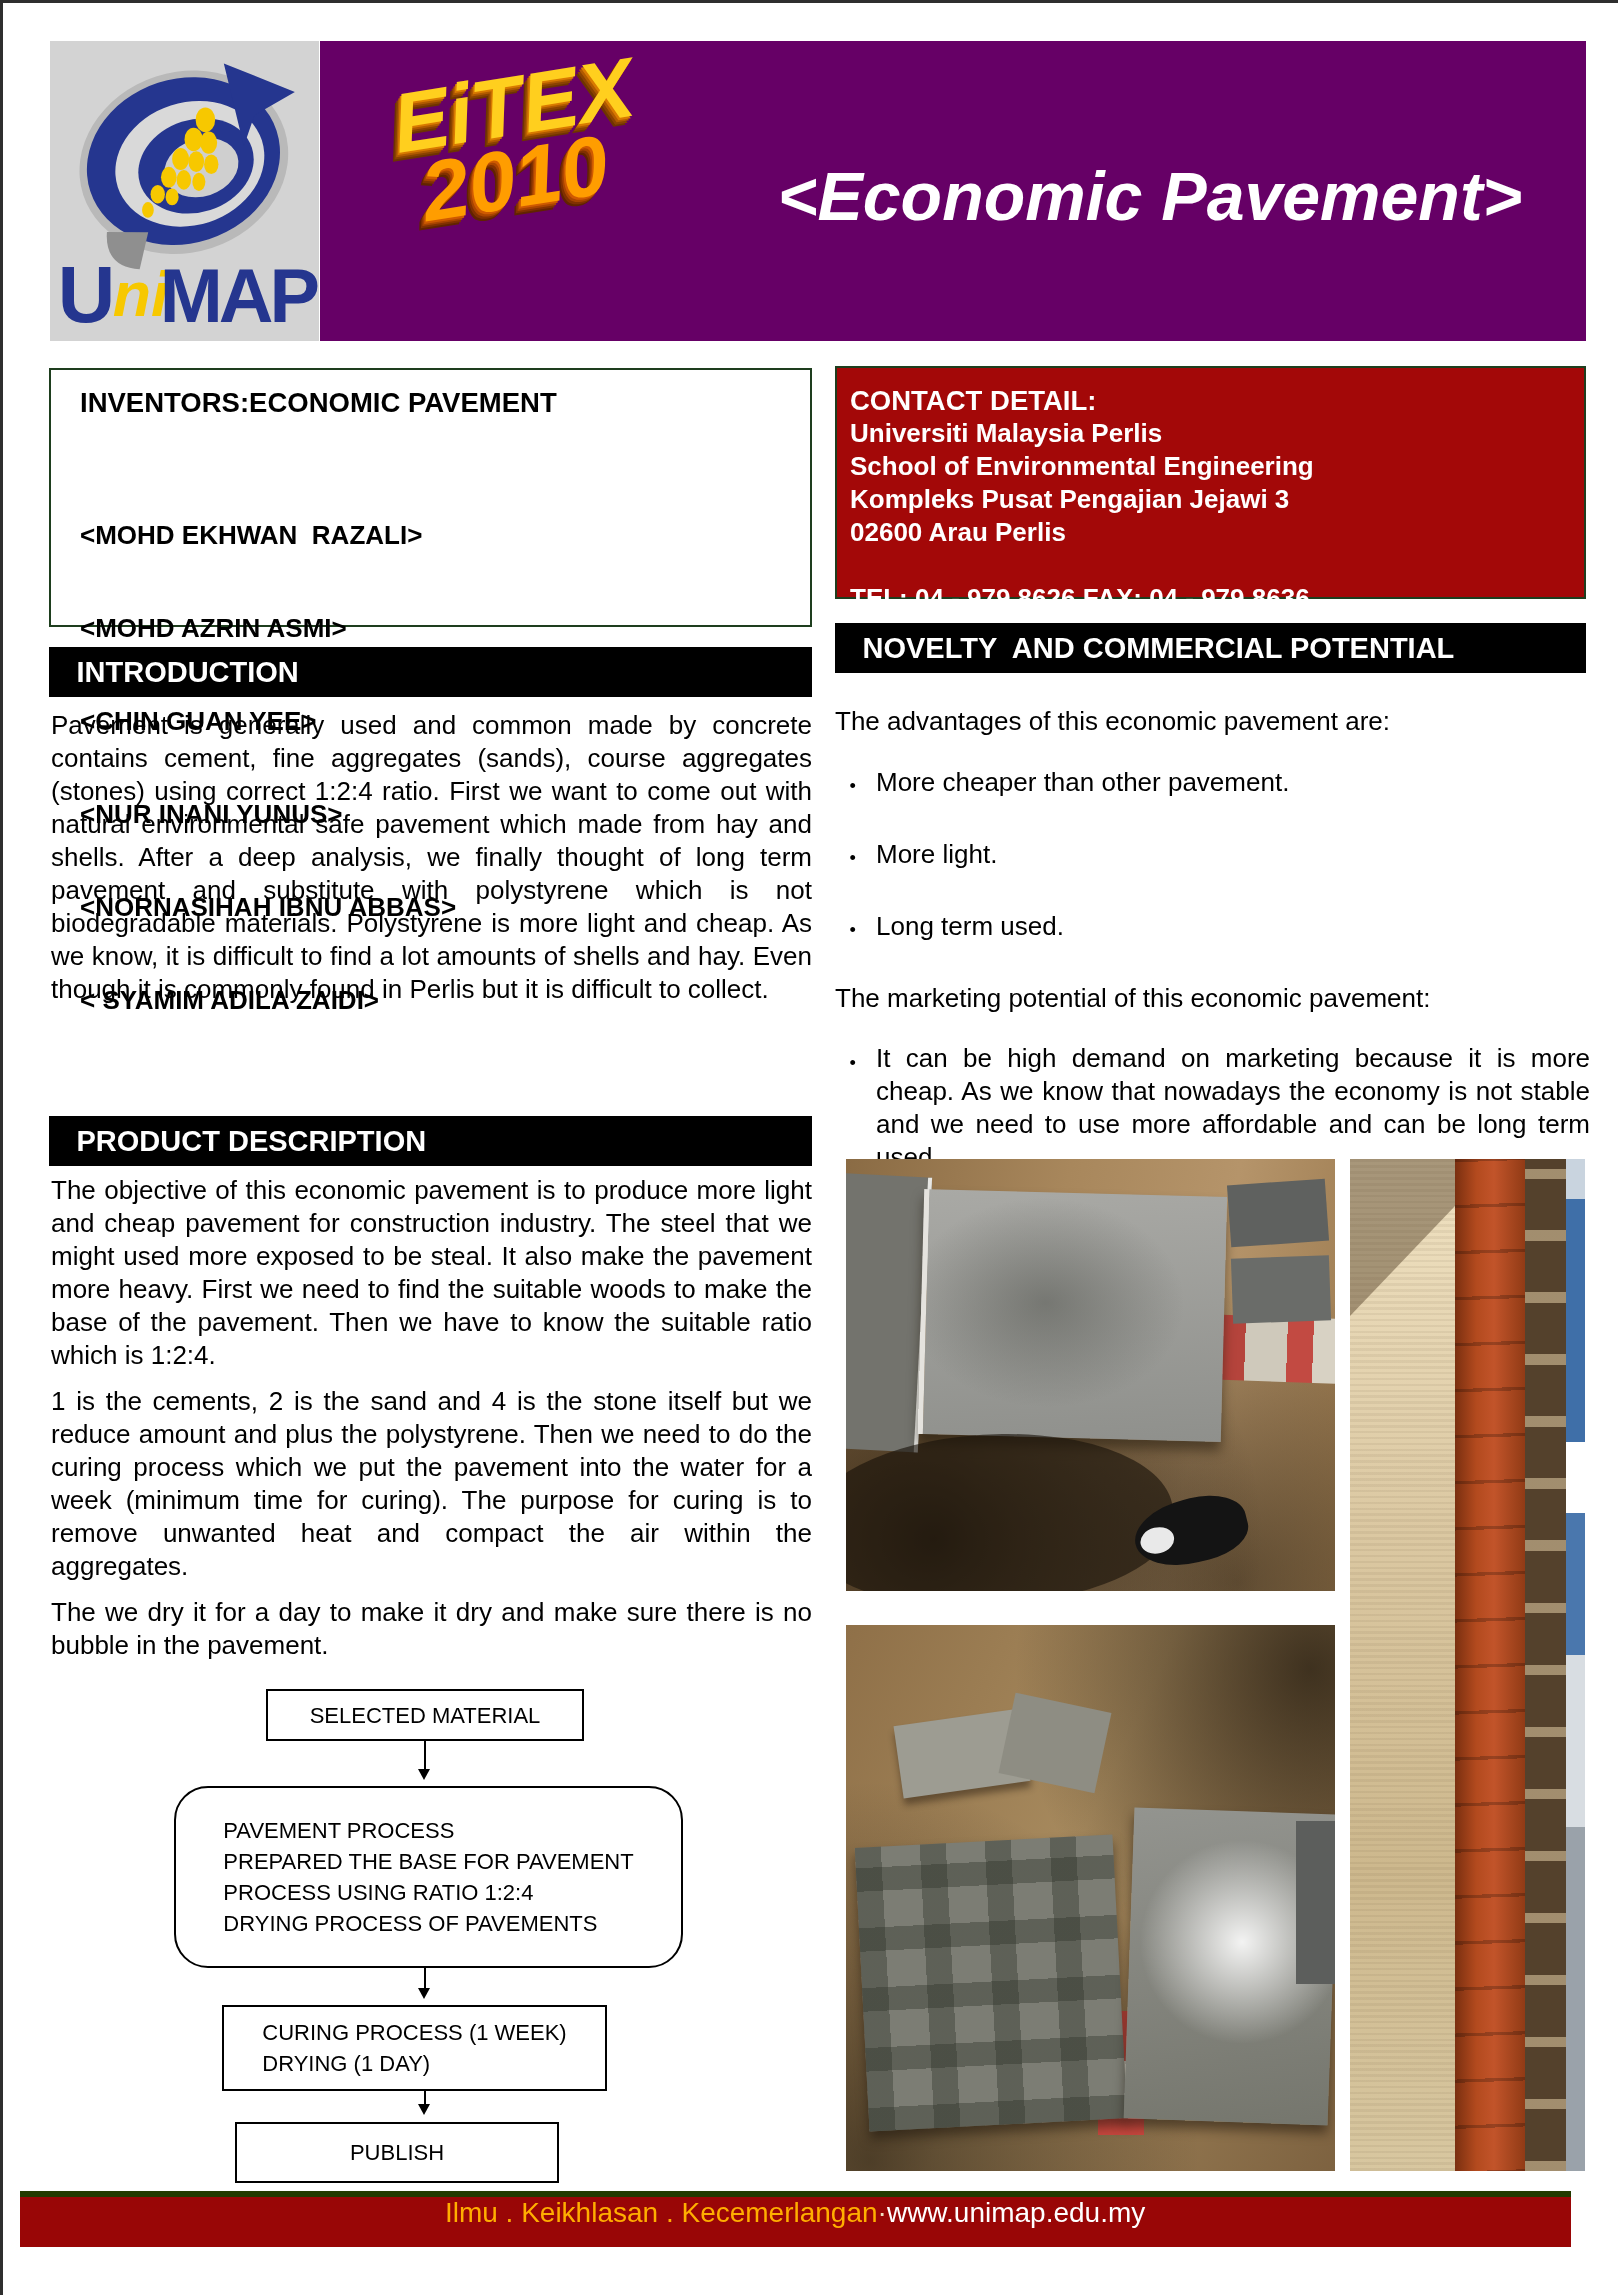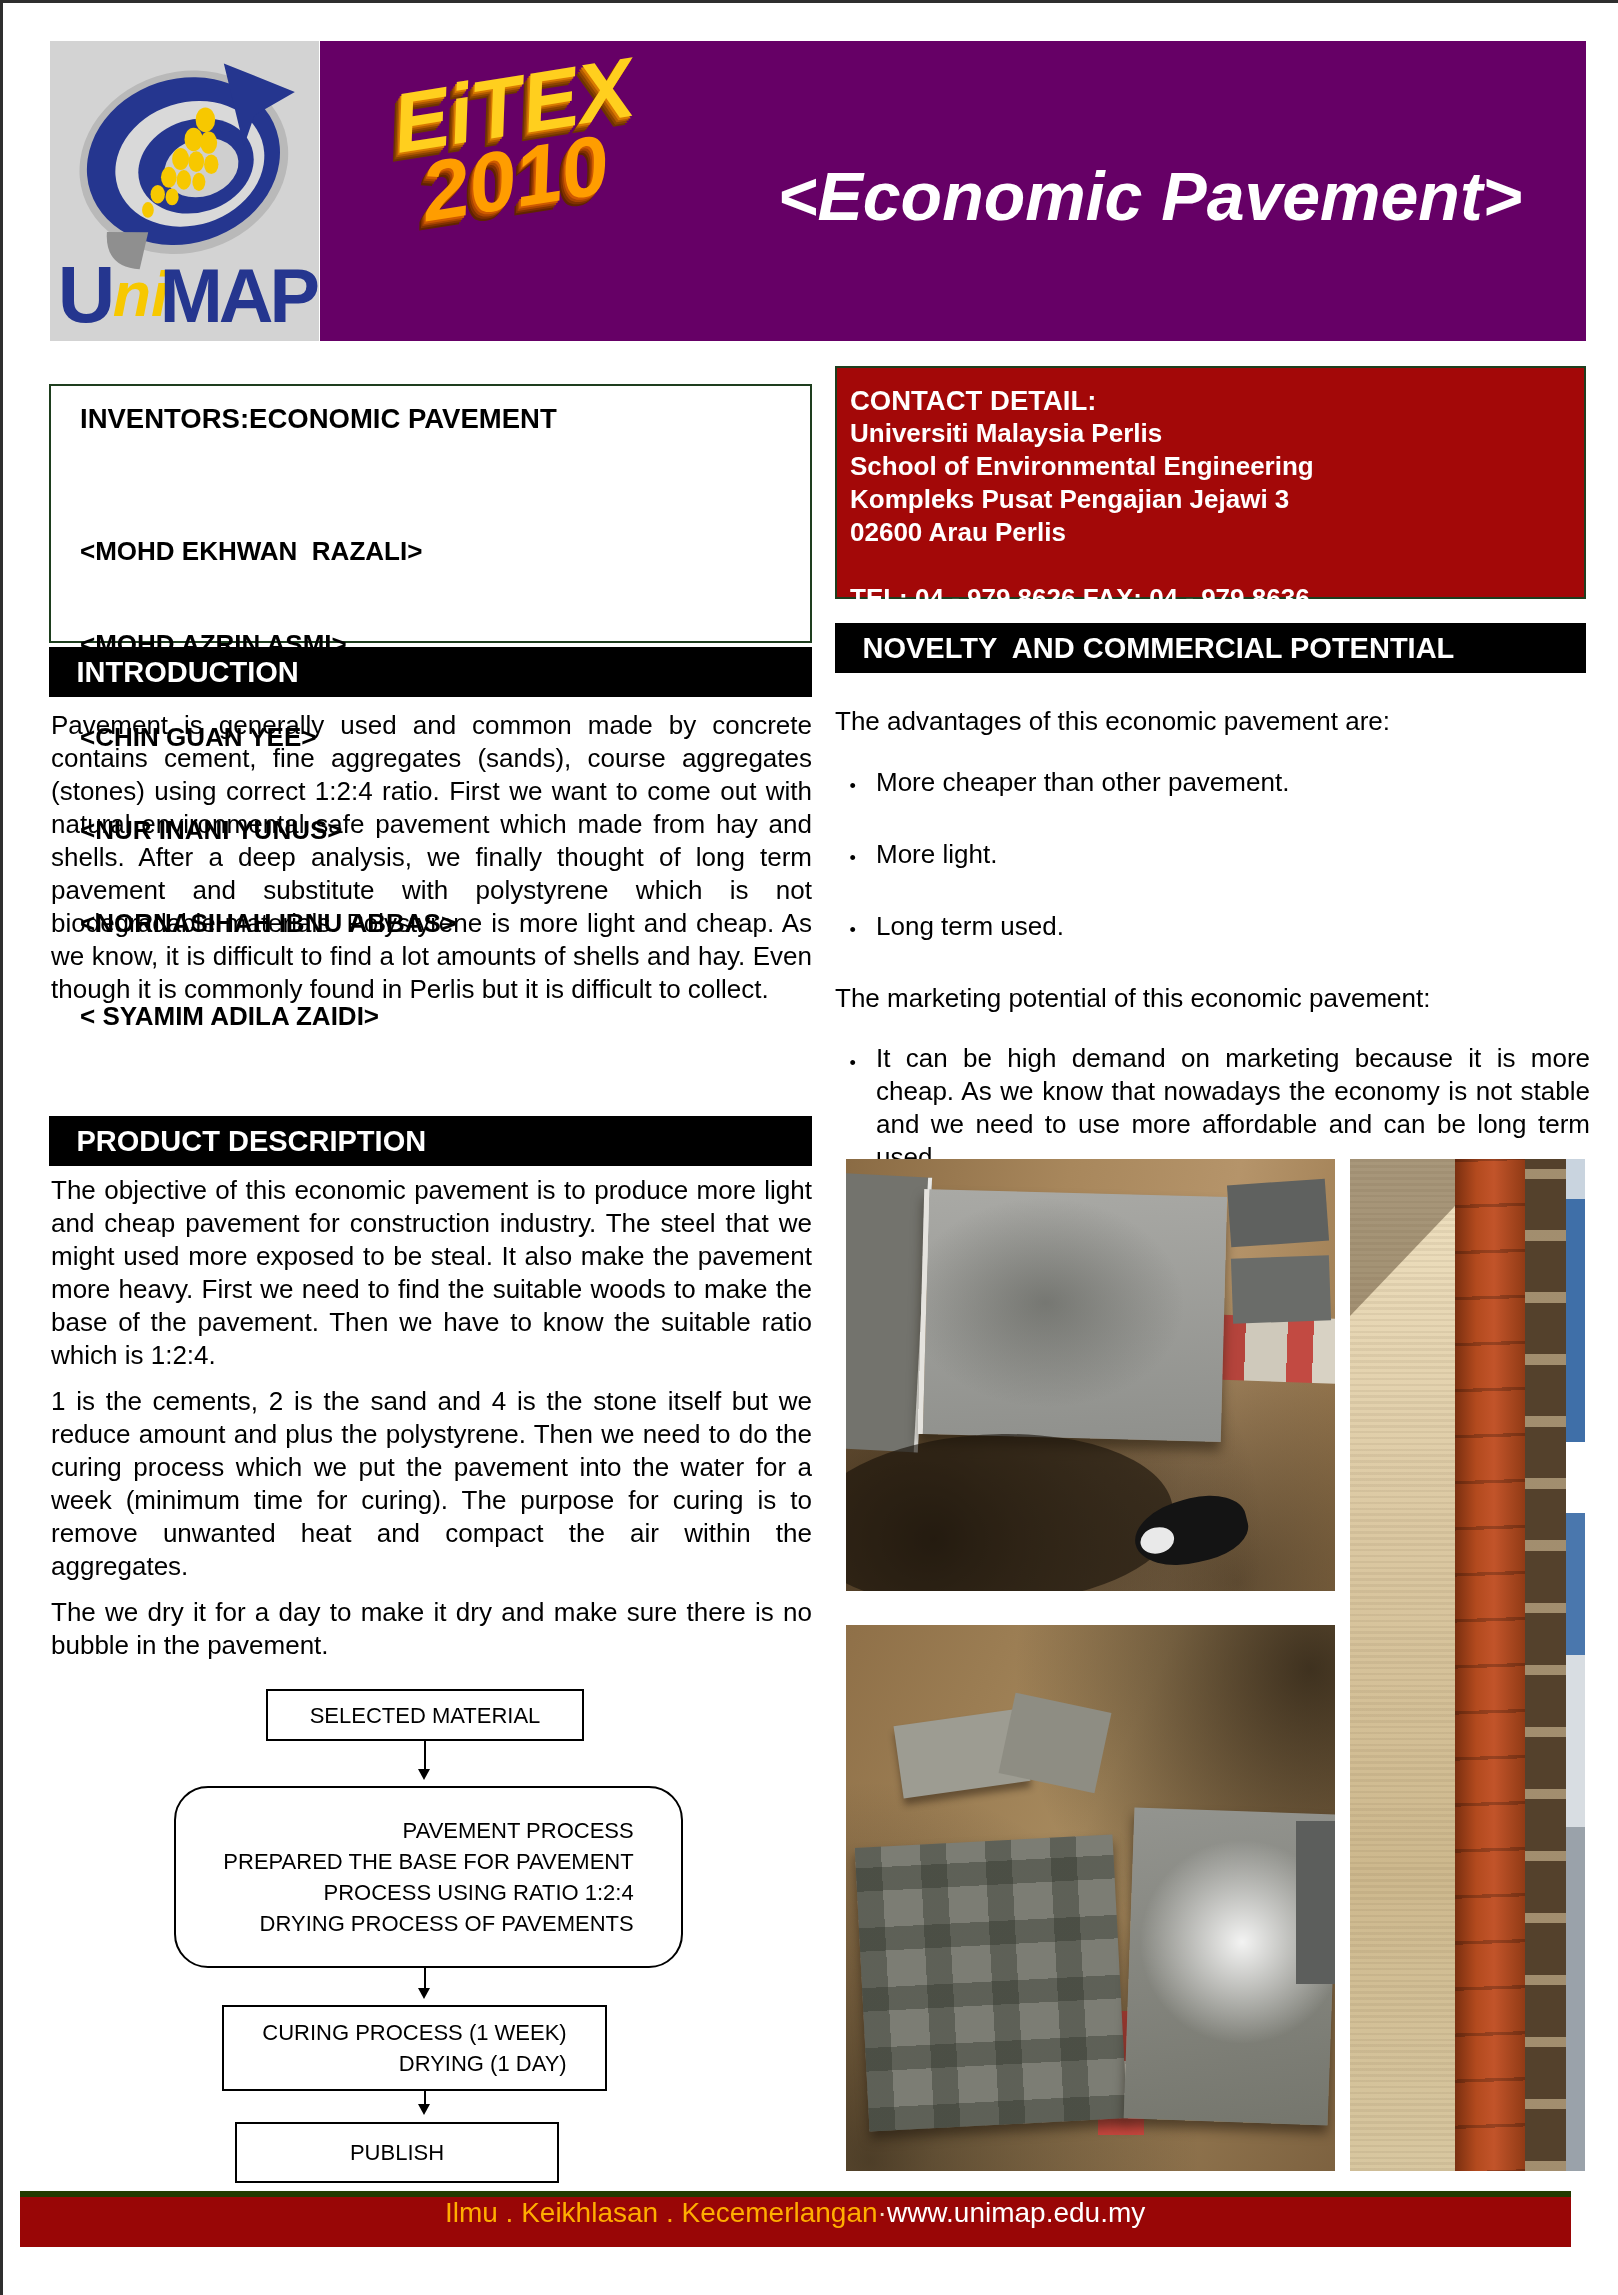--- a/index.html
+++ b/index.html
@@ -19,21 +19,21 @@
          font-weight:bold;font-style:italic;text-align:center;}
   .eitex-l1{font-size:84px;color:#ffcf1e;
             text-shadow:-2px 2px 0 #d97a00,-3.9px 3.9px 0 #b05a00,-5.9px 5.9px 0 #8a4200,-7.8px 7.8px 0 #6e3400;}
   .eitex-l2{font-size:84px;color:#ff9d00;margin-top:-5.2px;margin-left:-19.6px;
             text-shadow:-2px 2px 0 #cf5a00,-3.9px 3.9px 0 #a84400,-5.9px 5.9px 0 #803000,-7.8px 7.8px 0 #612300;}
 
   .page-title{left:405px;top:116px;width:850px;text-align:center;color:#ffffff;
               font-size:68px;font-weight:bold;font-style:italic;white-space:pre;}
 
   
-  .inventors-box{left:49px;top:384px;width:763px;height:259px;border:2.6px solid #1e3e1e;
+  .inventors-box{left:49px;top:368px;width:763px;height:259px;border:2.6px solid #1e3e1e;
                  background:#fff;box-sizing:border-box;padding:17px 8px 0 29px;}
   .inventors-heading{font-size:27.5px;font-weight:bold;white-space:pre;}
   .inventors-names{margin-top:39px;font-size:26px;font-weight:bold;line-height:31px;white-space:pre;}
 
   
   .contact-box{left:835px;top:366px;width:751px;height:233px;background:#a30808;
                border:2px solid #1e3e1e;box-sizing:border-box;padding:17px 0 0 13px;color:#fff;}
   .contact-heading{font-size:27.5px;font-weight:bold;}
   .contact-line{font-size:26px;font-weight:bold;line-height:33px;white-space:pre;}
   .contact-telfax{margin-top:34px;font-size:26px;font-weight:bold;white-space:pre;}
@@ -54,21 +54,21 @@
   .novelty-content{left:835px;top:705px;width:755px;}
   .novelty-lead{font-size:26px;line-height:33px;}
   ul.dotlist{list-style:none;margin:27.5px 0 0 0;padding:0;}
   ul.dotlist li{position:relative;padding-left:41px;font-size:26px;line-height:33px;margin-bottom:39px;text-align:justify;}
   ul.dotlist li::before{content:"•";position:absolute;left:14.4px;top:3.9px;font-size:18.3px;}
   .novelty-lead2{margin-top:31px;}
   ul.dotlist.tight li{margin-bottom:0;}
 
   
   .flow-box{border:2px solid #000;background:#fff;box-sizing:border-box;
-            display:flex;align-items:center;justify-content:center;text-align:right;
+            display:flex;align-items:center;justify-content:center;text-align:left;
             font-size:22px;line-height:31px;white-space:pre-line;}
   .flow-1{left:266px;top:1689px;width:318px;height:52px;}
   .flow-2{left:174px;top:1786px;width:509px;height:182px;border-radius:34px;}
   .flow-3{left:222px;top:2005px;width:385px;height:86px;}
   .flow-4{left:235px;top:2122px;width:324px;height:61px;}
   .flow-arrow{width:2px;background:#000;left:424px;}
   .fa-1{top:1741px;height:34px;}
   .fa-2{top:1968px;height:26px;}
   .fa-3{top:2091px;height:19.6px;}
   .flow-arrow::after{content:"";position:absolute;left:-5.9px;bottom:-10.5px;border:6.5px solid transparent;

